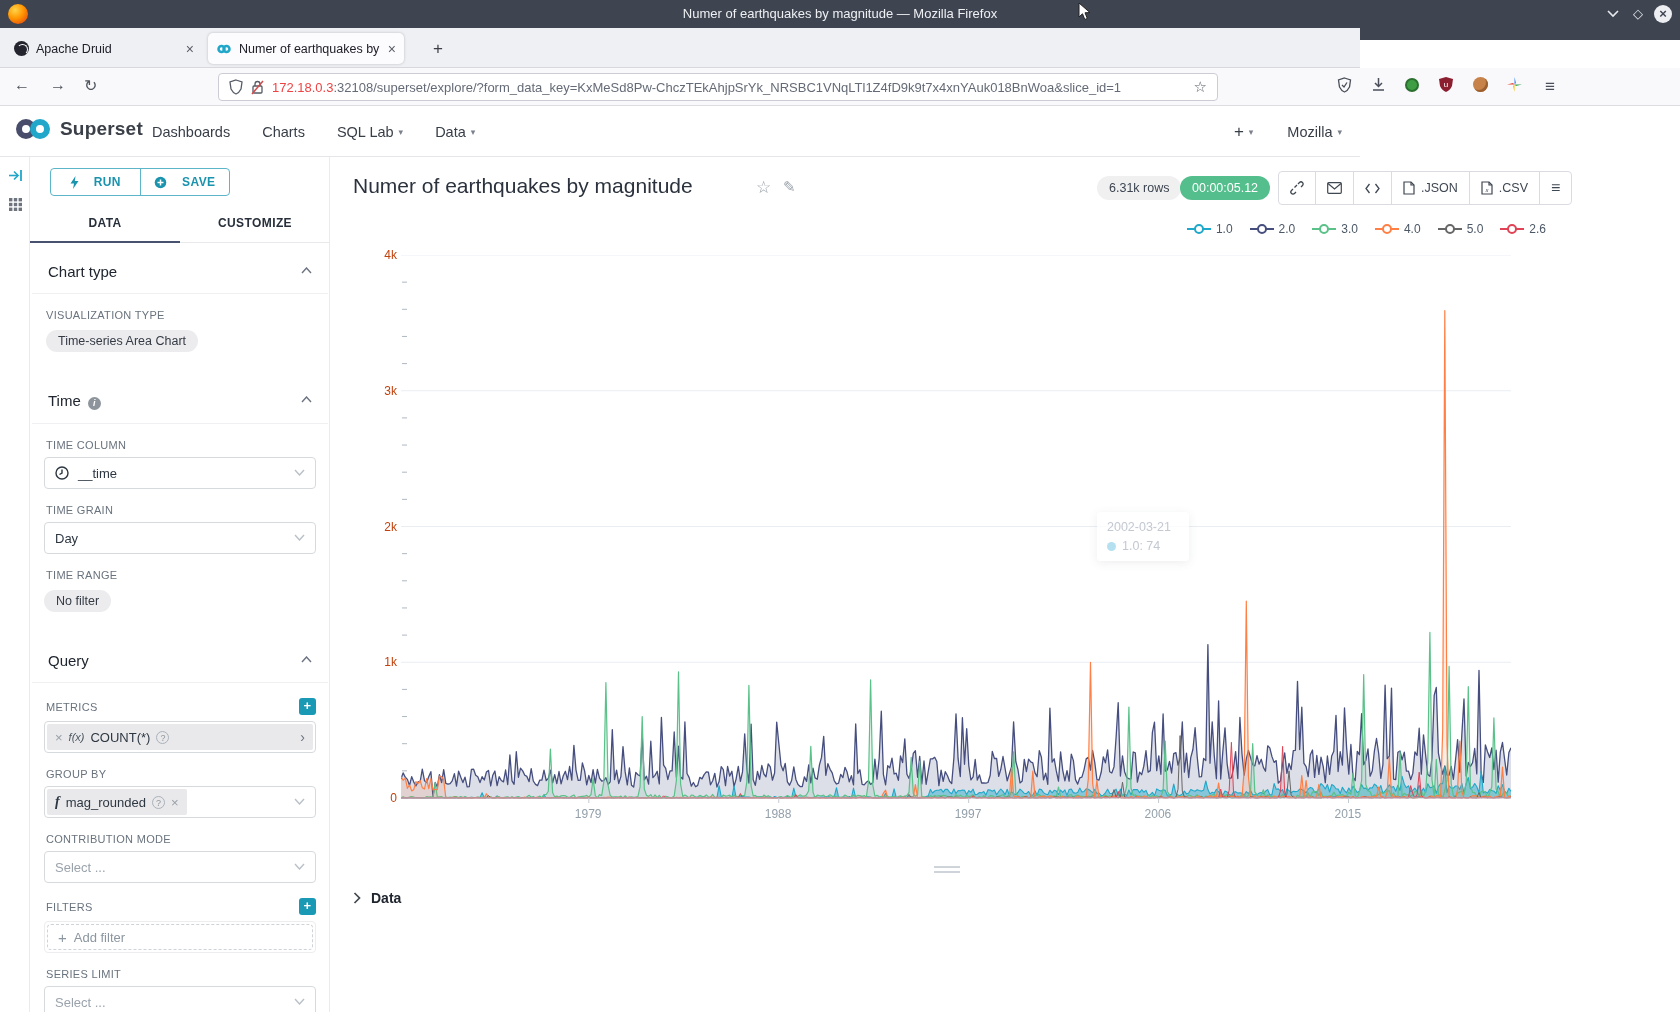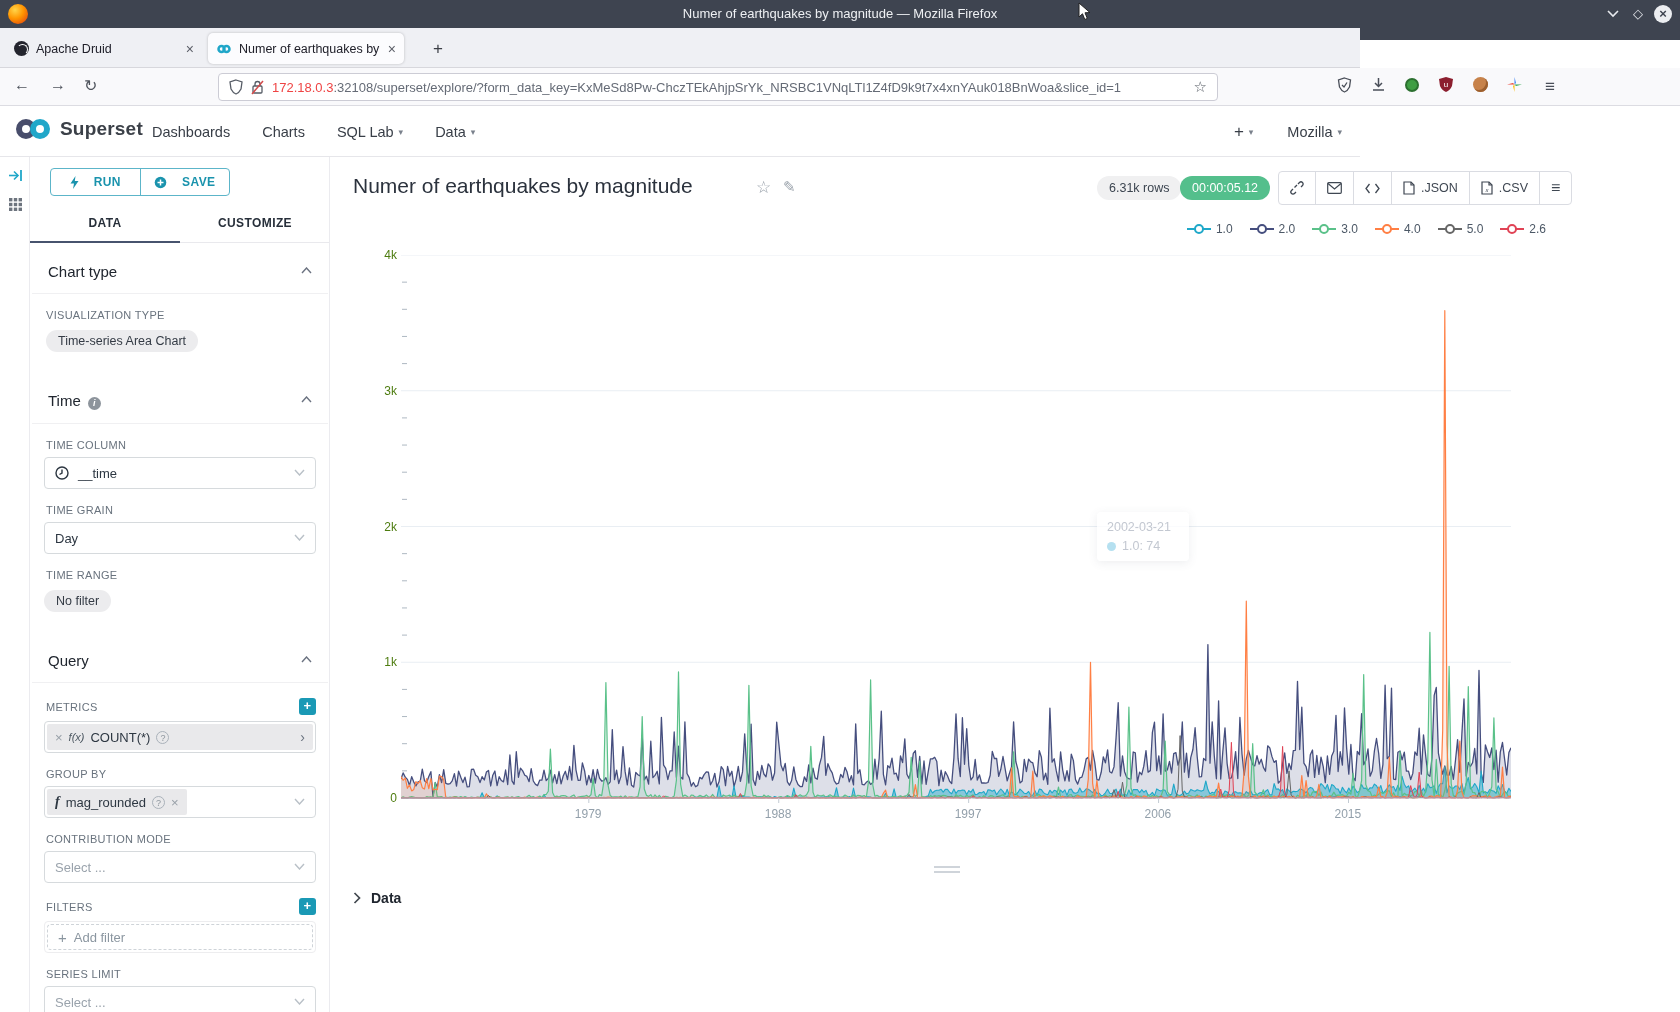--- a/index.html
+++ b/index.html
@@ -118,21 +118,21 @@
     border-radius:12px; padding:0 12px; font-size:12.5px; color:#fff; }
   .btngroup { position:absolute; left:947px; top:14px; height:34px; border:1px solid #dadce2;
     border-radius:4px; display:flex; background:#fff; }
   .btngroup .bseg { display:flex; align-items:center; justify-content:center; gap:6px; padding:0 11px;
     font-size:12.5px; color:#3f4752; border-right:1px solid #dadce2; }
   .btngroup .bseg:last-child { border-right:none; }
   .legend { position:absolute; top:65px; right:134px; display:flex; gap:17px; }
   .lg-item { display:flex; align-items:center; gap:5px; font-size:12px; color:#4c5866; }
 
   .plot { position:absolute; left:70px; top:98px; width:1110px; height:549px; }
-  .ylab { position:absolute; width:40px; text-align:right; font-size:12px; color:#4d7c0f; }
+  .ylab { position:absolute; width:40px; text-align:right; font-size:12px; color:#c2410c; }
   .xlab { position:absolute; font-size:12px; color:#93a0ab; }
 
   .tooltip { position:absolute; left:766px; top:355px; width:92px; padding:8px 10px; background:rgba(255,255,255,.78);
     border-radius:4px; box-shadow:0 2px 10px rgba(80,90,110,.10); font-size:12.5px; color:#c3c8d1; }
   .tooltip .row2 { margin-top:5px; display:flex; align-items:center; gap:6px; }
   .tt-dot { width:9px; height:9px; border-radius:50%; background:#b5e0f0; }
 
   .drag-handle { position:absolute; left:603px; top:709px; width:26px; }
   .drag-handle div { height:0; border-top:2px solid #cfd4da; margin-bottom:3px; }
   .data-section { position:absolute; left:22px; top:733px; display:flex; align-items:center; gap:10px; }

